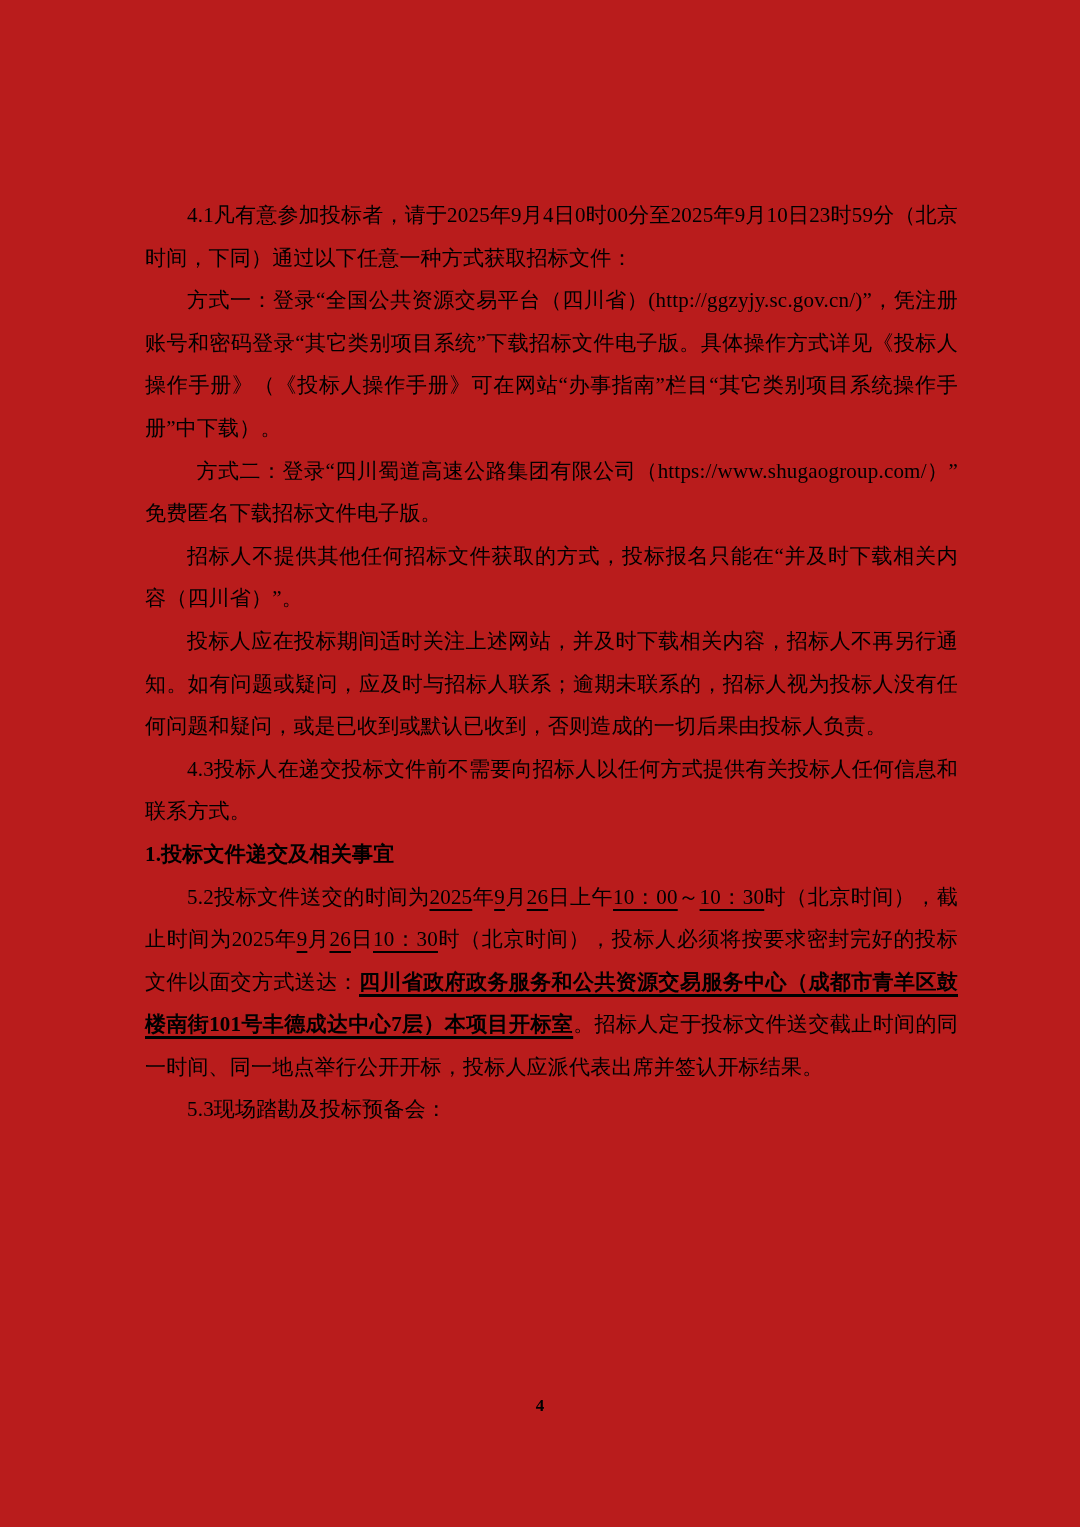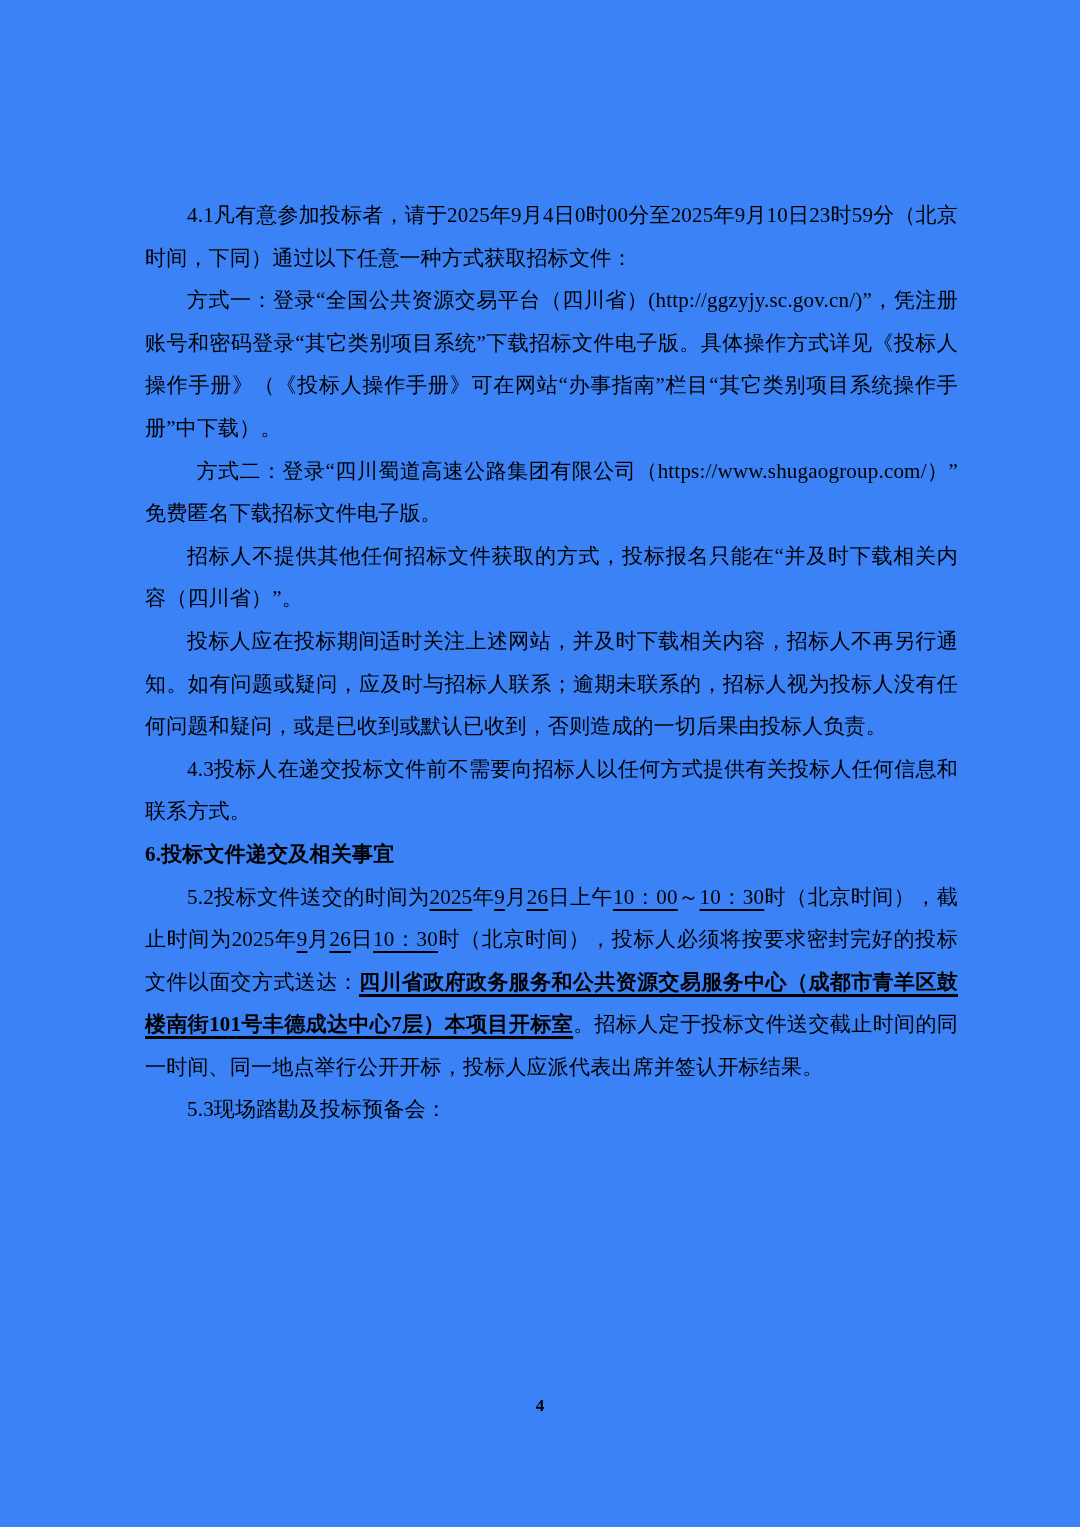--- a/index.html
+++ b/index.html
@@ -5,21 +5,21 @@
   html, body {
     margin: 0;
     padding: 0;
     background: #e8e8e8;
   }
   .page {
     position: relative;
     width: 1080px;
     height: 1527px;
     margin: 0 auto;
-    background: #3b82f6;
+    background: #b91c1c;
     color: #000000;
     font-family: "Liberation Serif", "DejaVu Serif", serif;
     overflow: hidden;
   }
   .content {
     position: absolute;
     left: 145px;
     top: 194px;
     width: 813px;
     font-size: 21px;
@@ -65,18 +65,18 @@
 <body>
 
 <div class="page">
   <div class="content">
     <p><span>4.1凡有意参加投标者，请于2025年9月4日0时00分至2025年9月10日23时59分（北京时间，下同）通过以下任意一种方式获取招标文件：</span></p>
     <p><span>方式一：登录“全国公共资源交易平台（四川省）(http://ggzyjy.sc.gov.cn/)”，凭注册账号和密码登录“其它类别项目系统”下载招标文件电子版。具体操作方式详见《投标人操作手册》（《投标人操作手册》可在网站“办事指南”栏目“其它类别项目系统操作手册”中下载）。</span></p>
     <p class="indent-more"><span>方式二：登录“四川蜀道高速公路集团有限公司（https://www.shugaogroup.com/）”免费匿名下载招标文件电子版。</span></p>
     <p><span>招标人不提供其他任何招标文件获取的方式，投标报名只能在“并及时下载相关内容（四川省）”。</span></p>
     <p><span>投标人应在投标期间适时关注上述网站，并及时下载相关内容，招标人不再另行通知。如有问题或疑问，应及时与招标人联系；逾期未联系的，招标人视为投标人没有任何问题和疑问，或是已收到或默认已收到，否则造成的一切后果由投标人负责。</span></p>
     <p><span>4.3投标人在递交投标文件前不需要向招标人以任何方式提供有关投标人任何信息和联系方式。</span></p>
-    <p class="heading"><span class="b">6.投标文件递交及相关事宜</span></p>
+    <p class="heading"><span class="b">1.投标文件递交及相关事宜</span></p>
     <p><span>5.2投标文件送交的时间为</span><span class="u">2025</span><span>年</span><span class="u">9</span><span>月</span><span class="u">26</span><span>日上午</span><span class="u">10：00</span><span>～</span><span class="u">10：30</span><span>时（北京时间），截止时间为2025年</span><span class="u">9</span><span>月</span><span class="u">26</span><span>日</span><span class="u">10：30</span><span>时（北京时间），投标人必须将按要求密封完好的投标文件以面交方式送达：</span><span class="b u">四川省政府政务服务和公共资源交易服务中心（成都市青羊区鼓楼南街101号丰德成达中心7层）本项目开标室</span><span>。招标人定于投标文件送交截止时间的同一时间、同一地点举行公开开标，投标人应派代表出席并签认开标结果。</span></p>
     <p><span>5.3现场踏勘及投标预备会：</span></p>
   </div>
   <div class="footer">4</div>
 </div>
 
 </body></html>

